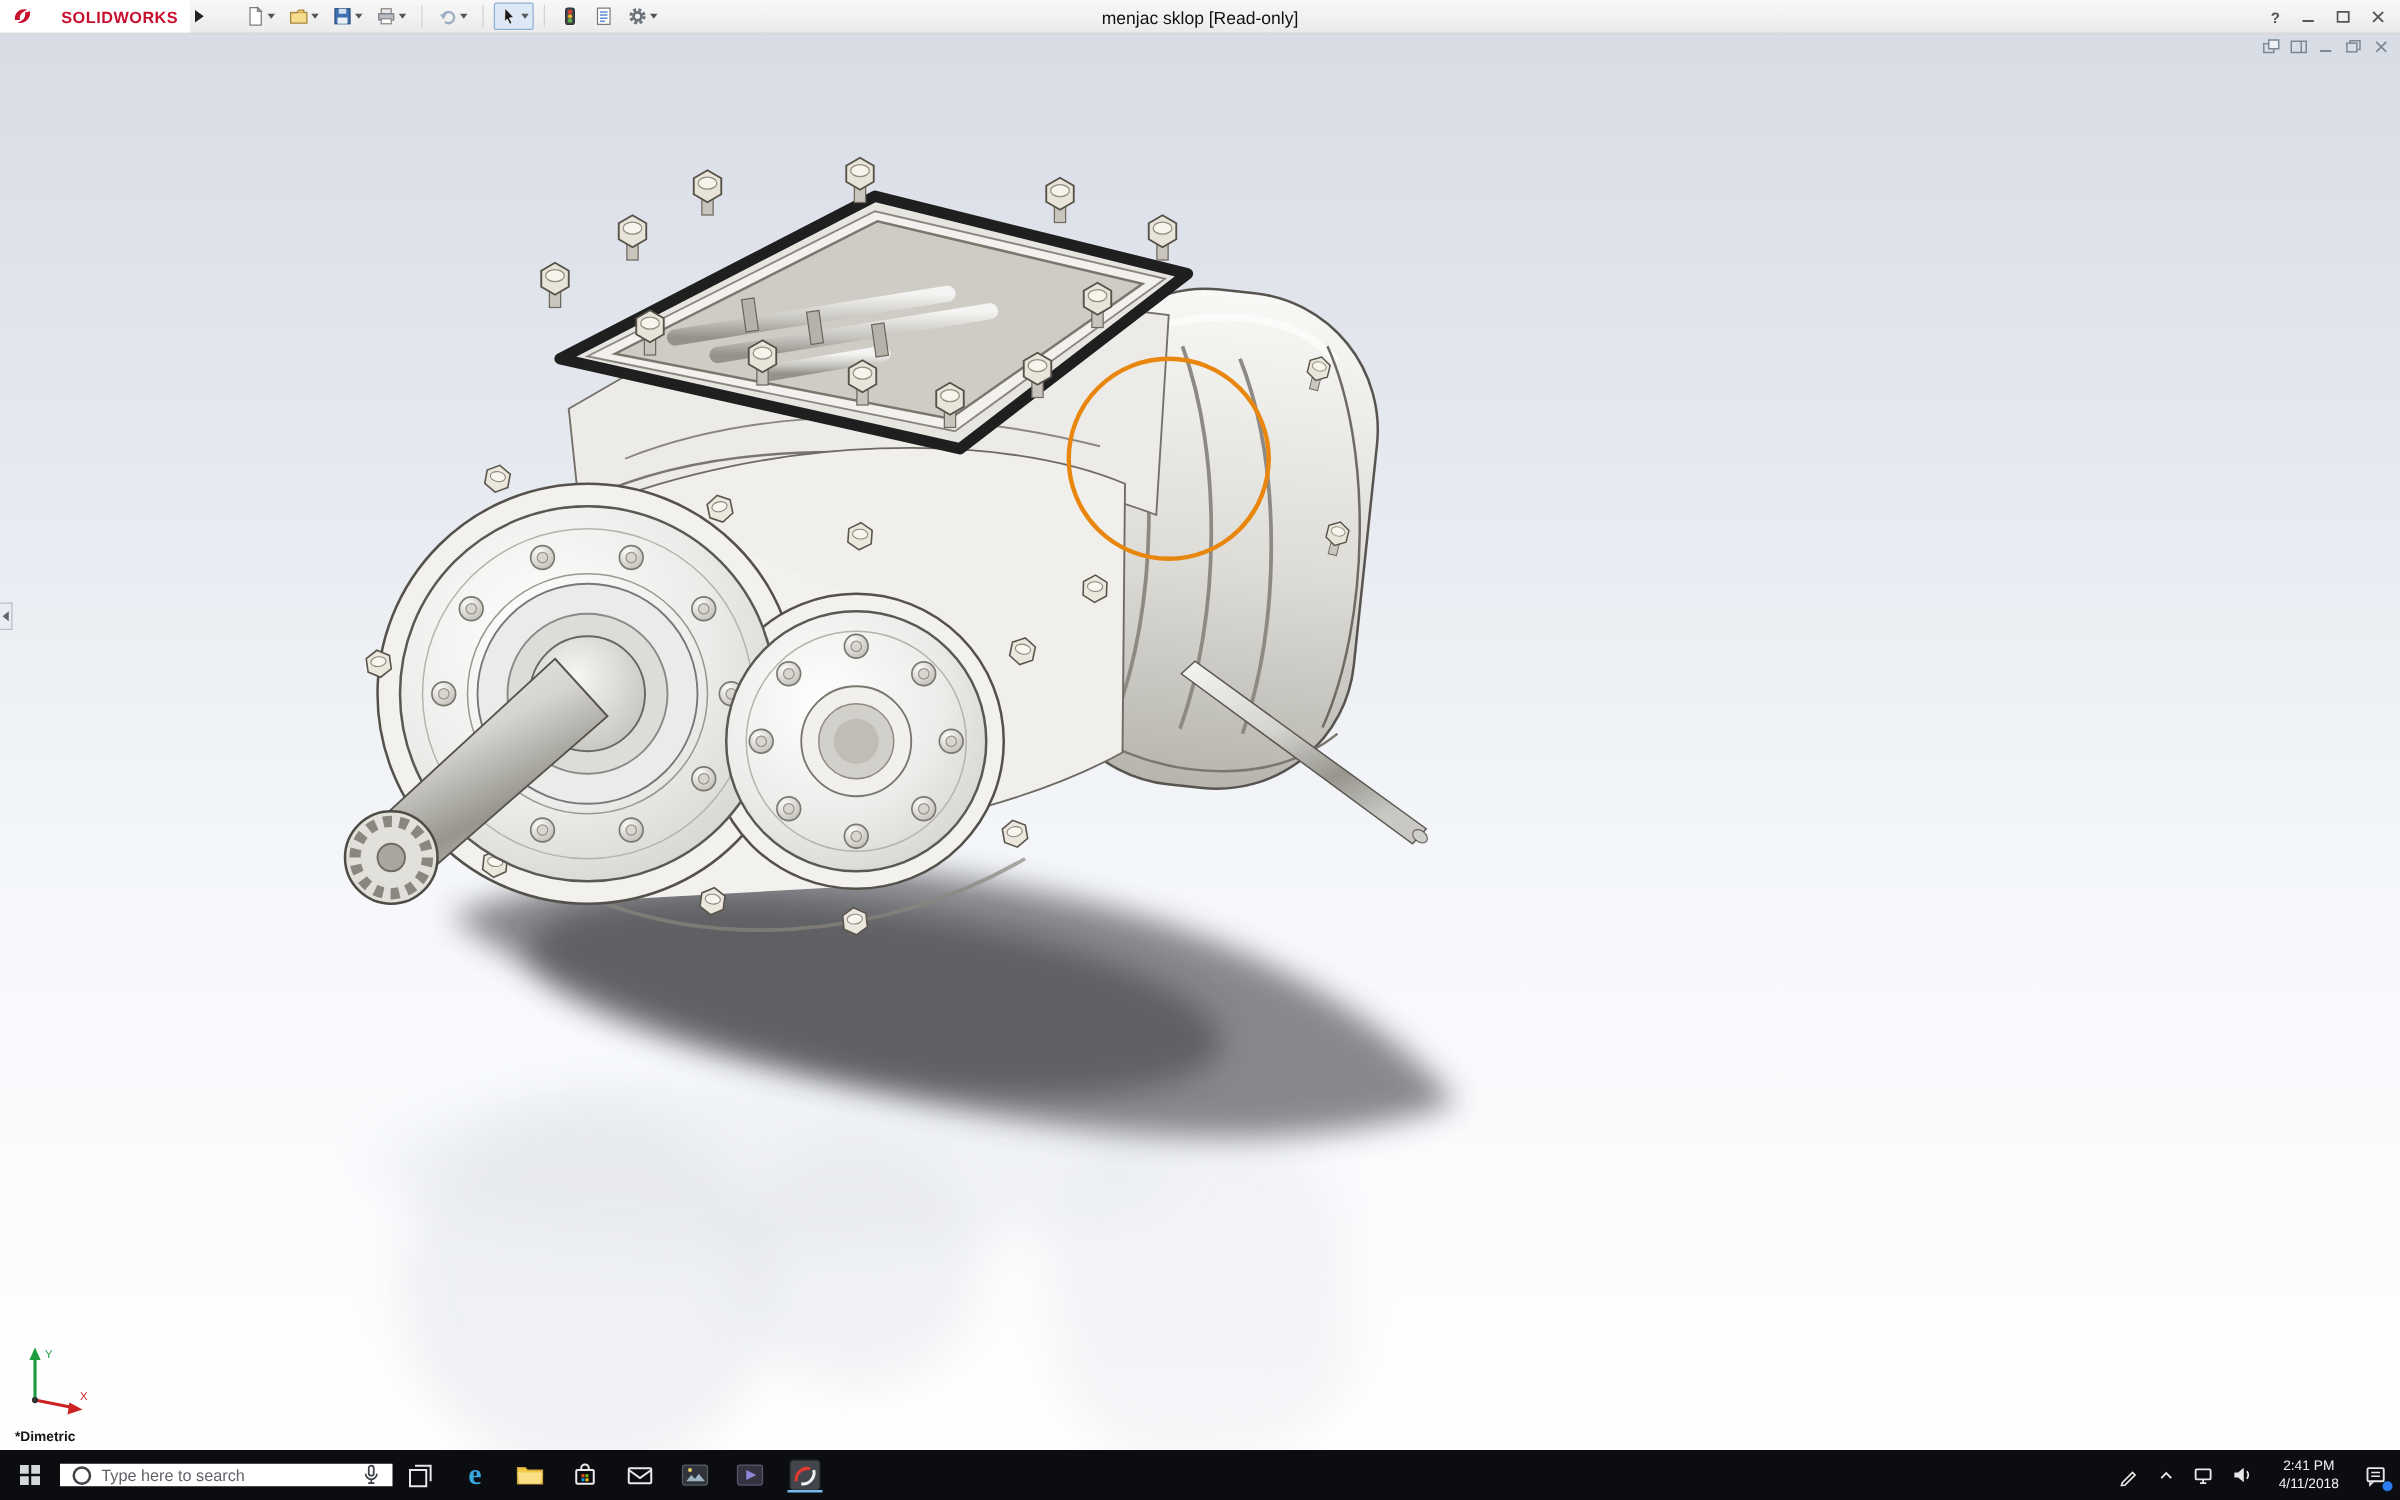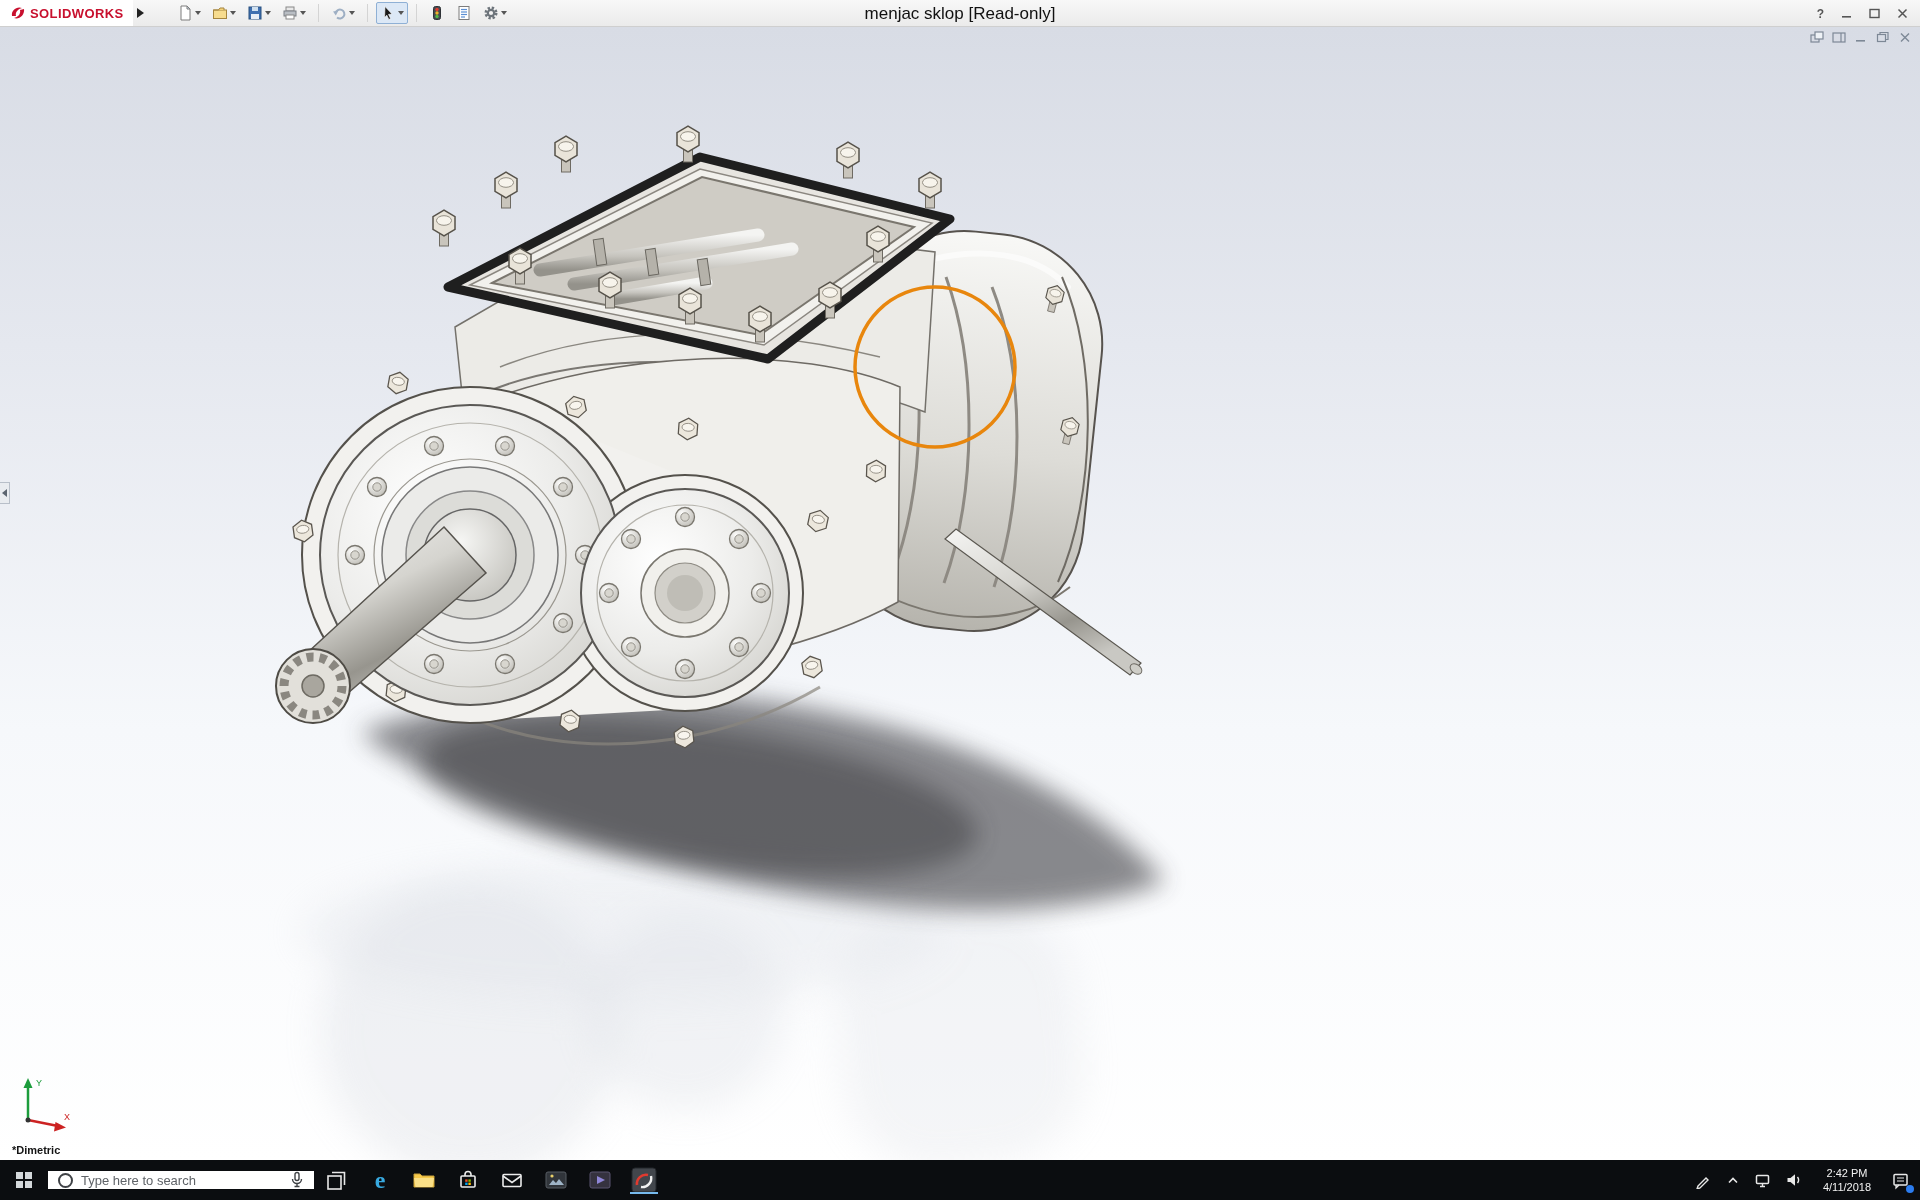--- a/index.html
+++ b/index.html
@@ -4,31 +4,31 @@
 <style>
   * { box-sizing: border-box; margin: 0; padding: 0; }
   html,body { width:1920px; height:1200px; }
   body { font-family: "Liberation Sans", sans-serif; background:#fff; }
   .screen { position:relative; width:1920px; height:1200px; overflow:hidden; background:#fff; }
 
   
   .titlebar { position:absolute; top:0; left:0; width:100%; height:27px;
     background:linear-gradient(#f8f8f8,#ebebeb); border-bottom:1px solid #cfcfcf;
     display:flex; align-items:center; z-index:10; }
-  .logo-chip { display:flex; align-items:center; gap:3px; padding:0 9px; height:100%; background:#fff; }
+  .logo-chip { display:flex; align-items:center; gap:22px; padding:0 9px; height:100%; background:#fff; }
   .logo-text { color:#c8102e; font-weight:bold; font-size:13px; letter-spacing:.4px; }
   .flyout { width:16px; height:100%; display:flex; align-items:center; justify-content:center; }
   .flyout i { width:0; height:0; border-top:5px solid transparent; border-bottom:5px solid transparent; border-left:7px solid #222; }
   .toolbar { display:flex; align-items:center; gap:3px; margin-left:24px; }
   .tbtn { display:flex; align-items:center; gap:2px; padding:2px 3px; border:1px solid transparent; border-radius:2px; }
   .tbtn.pressed { background:#dce8f6; border-color:#8fb0d5; }
   .caret { width:0; height:0; border-left:3.5px solid transparent; border-right:3.5px solid transparent; border-top:4px solid #555; }
   .sep { width:1px; height:18px; background:#d4d4d4; margin:0 5px; }
   .doc-title { position:absolute; left:50%; top:0; height:27px; display:flex; align-items:center;
-    transform:translateX(-50%); font-size:17px; color:#111; white-space:nowrap; }
+    transform:translateX(-50%); font-size:14px; color:#111; white-space:nowrap; }
   .win-controls { position:absolute; right:12px; top:0; height:27px; display:flex; align-items:center; gap:17px; }
   .help-glyph { font-size:12px; font-weight:bold; color:#555; }
 
   
   .docbar { position:absolute; top:31px; right:8px; display:flex; gap:8px; z-index:6; }
   .docbtn { display:flex; align-items:center; justify-content:center; }
 
   
   .viewport { position:absolute; top:27px; left:0; right:0; bottom:40px;
     background:linear-gradient(180deg,#d8dce5 0%,#e5e8ef 28%,#f6f8fb 62%,#ffffff 100%); }
@@ -488,21 +488,21 @@
       </svg>
       <svg width="18" height="17" viewBox="0 0 18 17">
         <rect x="2.5" y="3.5" width="12" height="8" rx="1" fill="none" stroke="#e8e8e8" stroke-width="1.5"></rect>
         <path d="M6 14.5 h5 M8.5 11.5 v3" stroke="#e8e8e8" stroke-width="1.4" fill="none"></path>
       </svg>
       <svg width="18" height="16" viewBox="0 0 18 16">
         <path d="M2.5 6 h3 l4.5 -3.8 v11.6 l-4.5 -3.8 h-3 z" fill="#e8e8e8"></path>
         <path d="M12.5 5 a5 5 0 0 1 0 6" stroke="#e8e8e8" fill="none" stroke-width="1.4"></path>
       </svg>
       <div class="clock">
-        <div>2:42 PM</div>
+        <div>2:41 PM</div>
         <div>4/11/2018</div>
       </div>
       <span class="ac">
         <svg width="19" height="19" viewBox="0 0 19 19">
           <rect x="3" y="3.5" width="13" height="10.5" rx="1" fill="none" stroke="#e8e8e8" stroke-width="1.5"></rect>
           <path d="M6 7 h7 M6 10 h7" stroke="#e8e8e8" stroke-width="1.2"></path>
           <path d="M5 14 v3 l3 -3" fill="none" stroke="#e8e8e8" stroke-width="1.3"></path>
         </svg>
         <span class="ac-badge"></span>
       </span>

